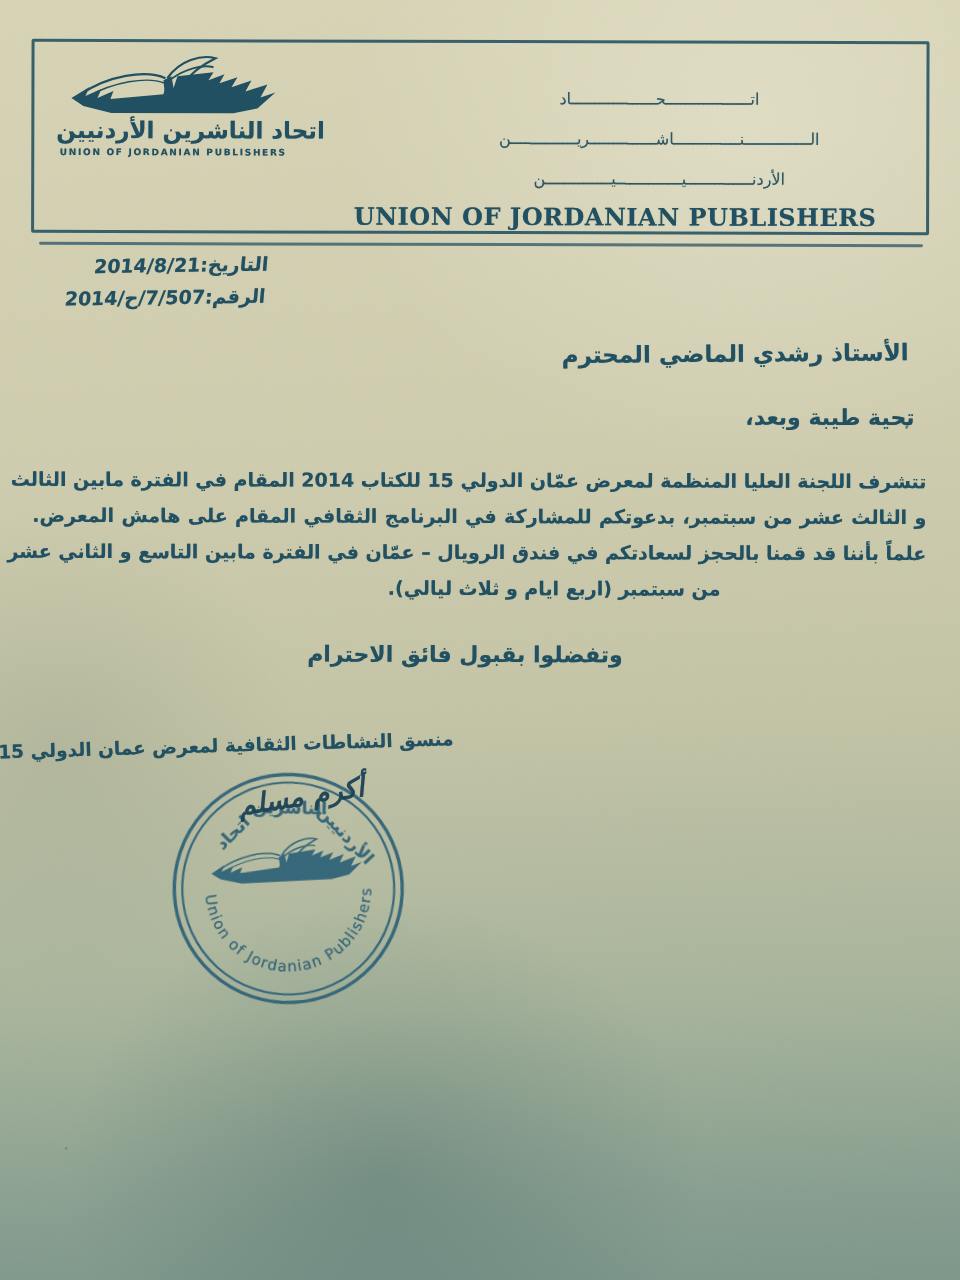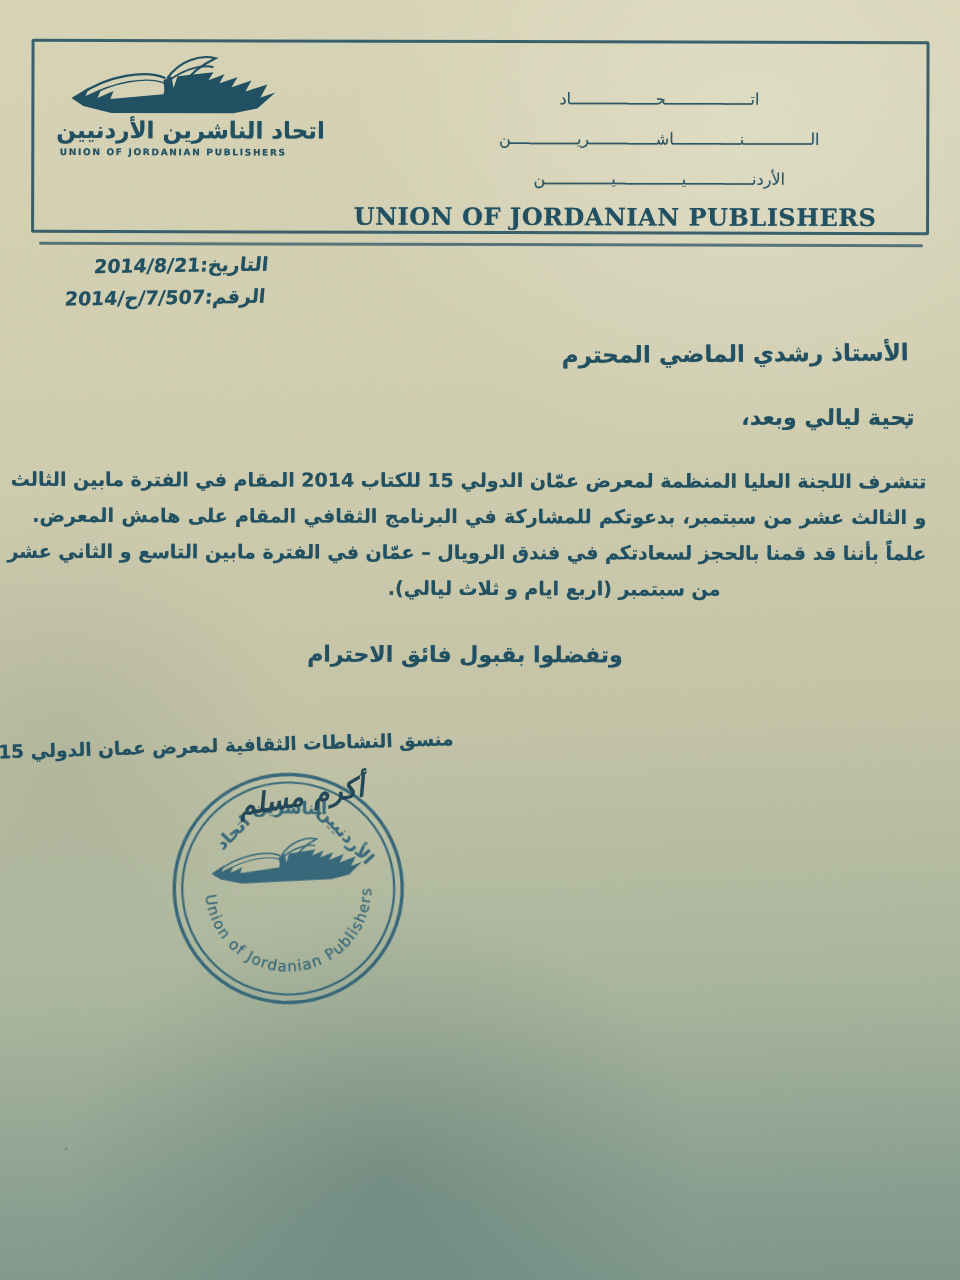--- a/index.html
+++ b/index.html
@@ -112,21 +112,21 @@
       <div class="header-title">UNION OF JORDANIAN PUBLISHERS</div>
     </div>
     <div class="header-rule2"></div>
 
     <div class="meta">
       <div class="meta-row"><span>التاريخ:</span><bdo dir="ltr">2014/8/21</bdo></div>
       <div class="meta-row"><span>الرقم:</span><bdo dir="ltr">2014/ح/7/507</bdo></div>
     </div>
 
     <div class="recipient">الأستاذ رشدي الماضي المحترم</div>
-    <div class="salutation">تحية ليالي وبعد،</div>
+    <div class="salutation">تحية طيبة وبعد،</div>
 
     <div class="body-block">
       <div class="body-line">تتشرف اللجنة العليا المنظمة لمعرض عمّان الدولي 15 للكتاب 2014 المقام في الفترة مابين الثالث</div>
       <div class="body-line">و الثالث عشر من سبتمبر، بدعوتكم للمشاركة في البرنامج الثقافي المقام على هامش المعرض.</div>
       <div class="body-line">علماً بأننا قد قمنا بالحجز لسعادتكم في فندق الرويال – عمّان في الفترة مابين التاسع و الثاني عشر</div>
       <div class="body-line-last">من سبتمبر (اربع ايام و ثلاث ليالي).</div>
     </div>
 
     <div class="closing">وتفضلوا بقبول فائق الاحترام</div>
 

